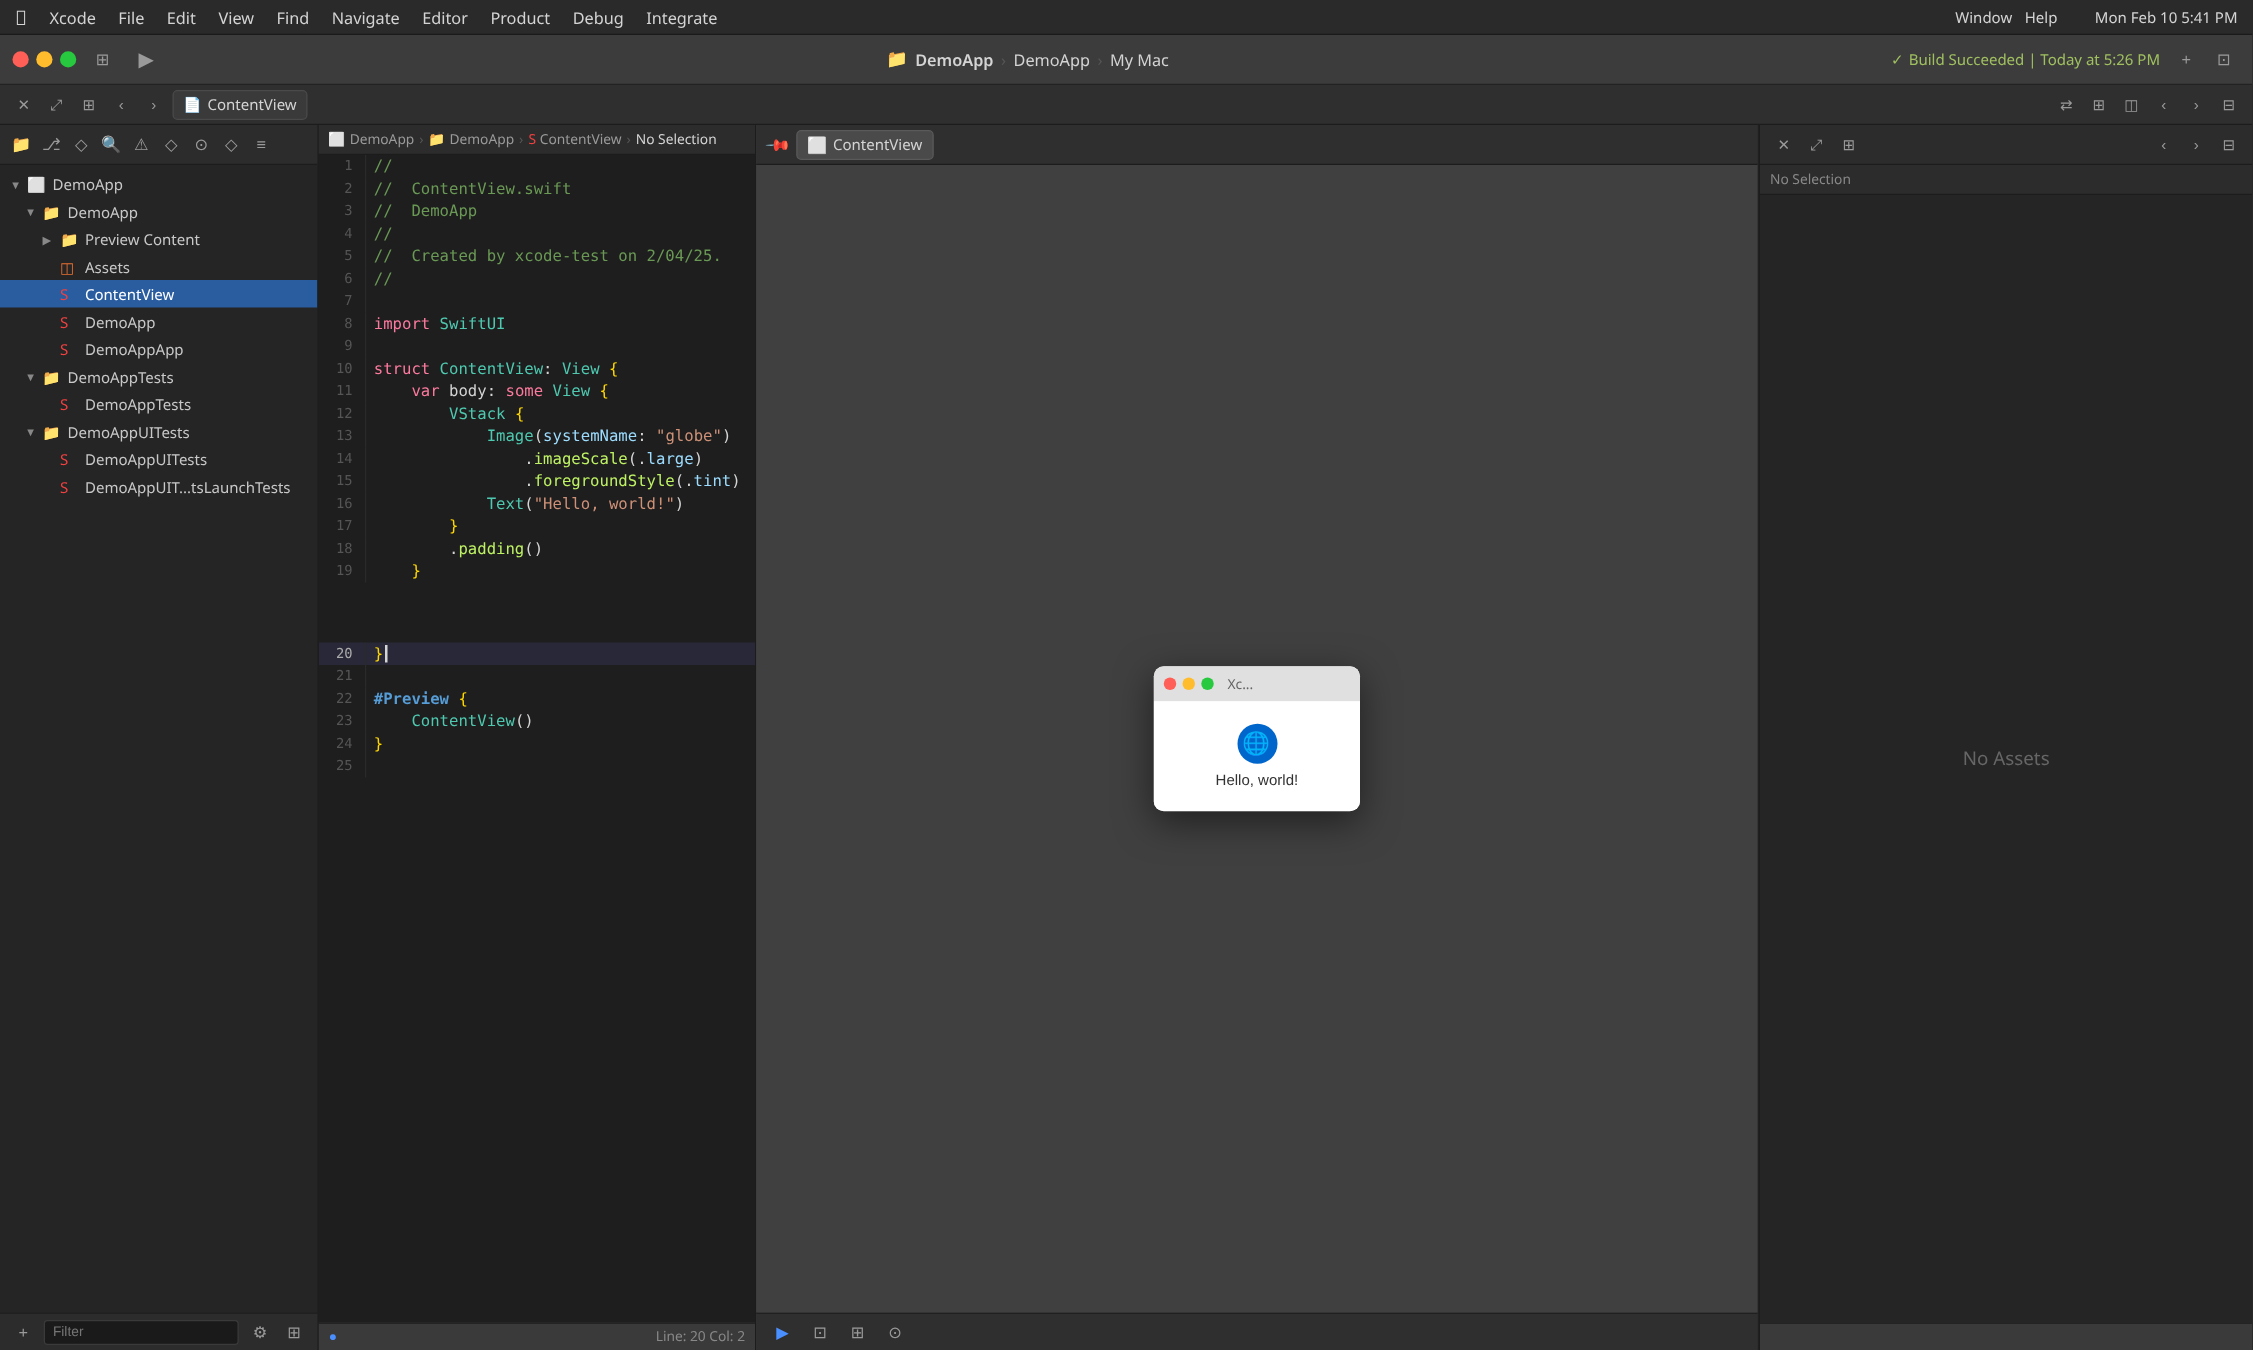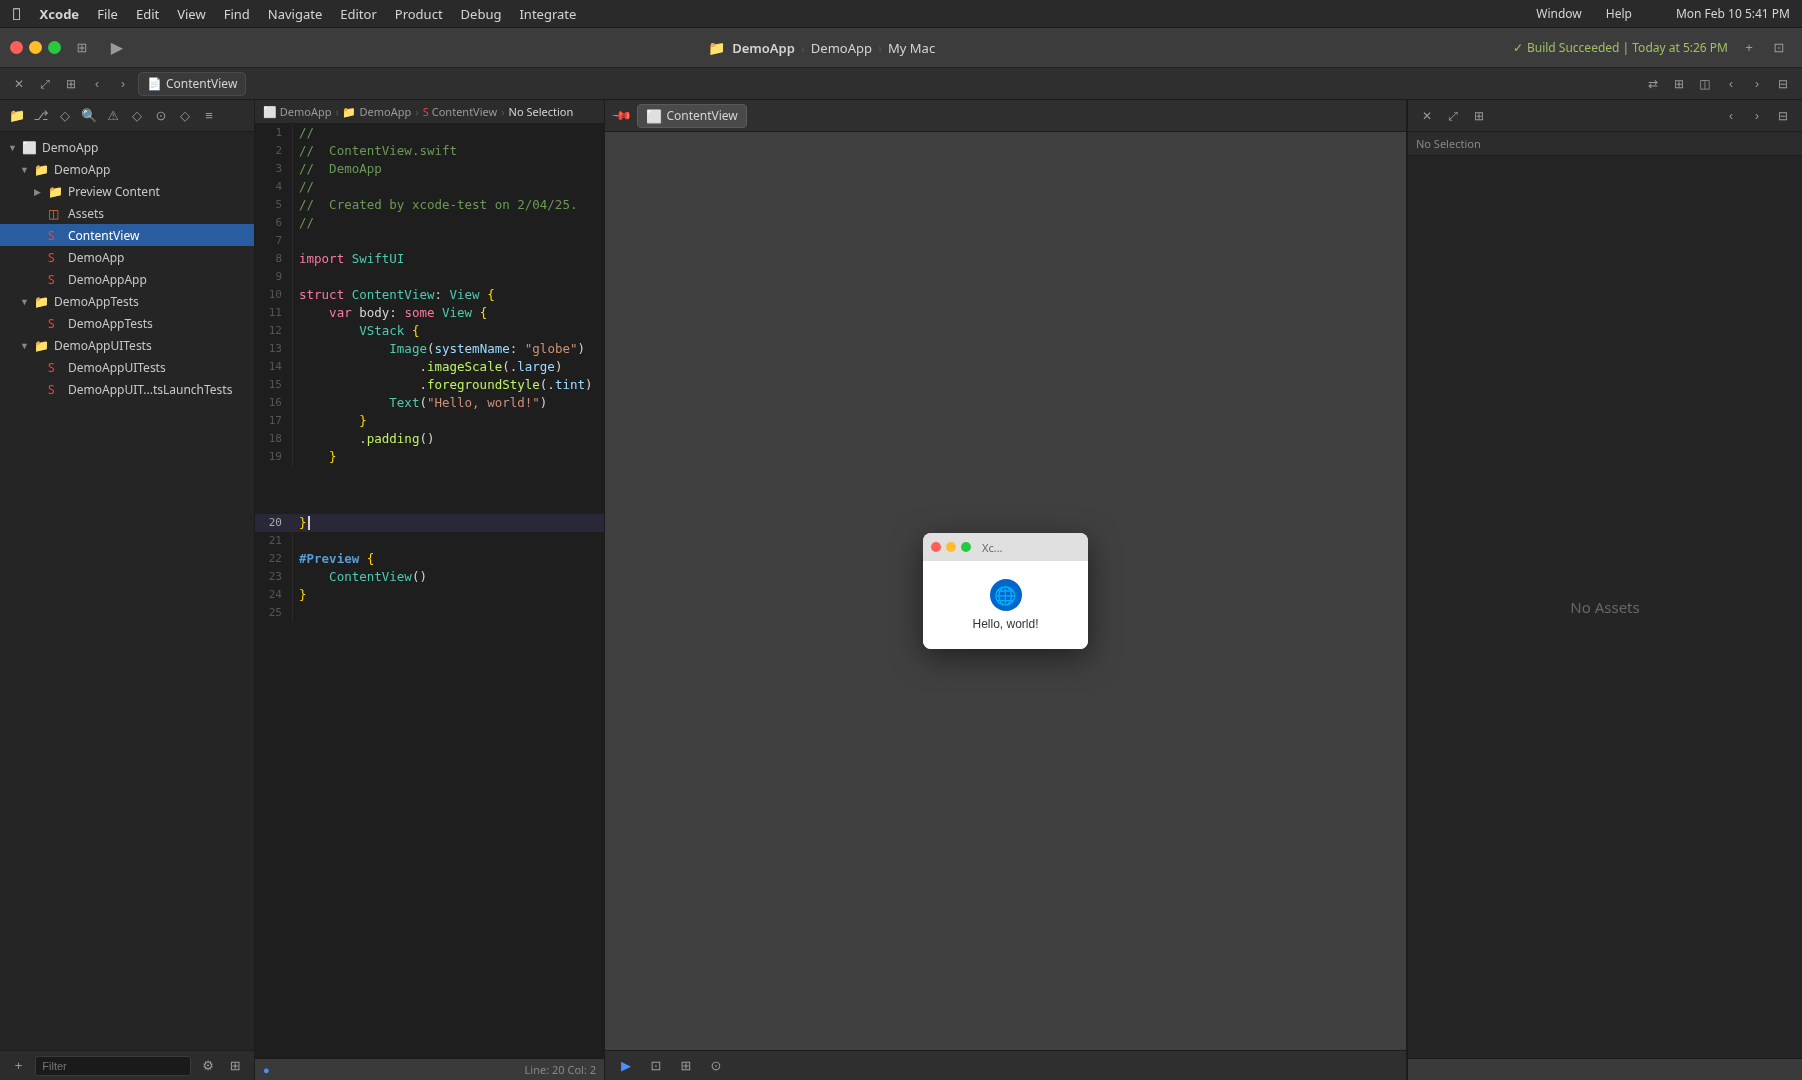--- a/index.html
+++ b/index.html
@@ -26,25 +26,25 @@
     }
     .menubar-apple {
       font-size: 16px;
       color: #d4d4d4;
     }
     .menubar-item {
       color: #d4d4d4;
       cursor: default;
       white-space: nowrap;
     }
-    .menubar-item.bold { font-weight: 700; }
+    .menubar-item.bold { font-weight: 400; }
     .menubar-right {
       margin-left: auto;
       display: flex;
-      gap: 24px;
+      gap: 10px;
       font-size: 12px;
       color: #d4d4d4;
     }
 
     
     .xcode-window {
       display: flex;
       flex-direction: column;
       width: 100%;
       height: calc(100% - 28px);

